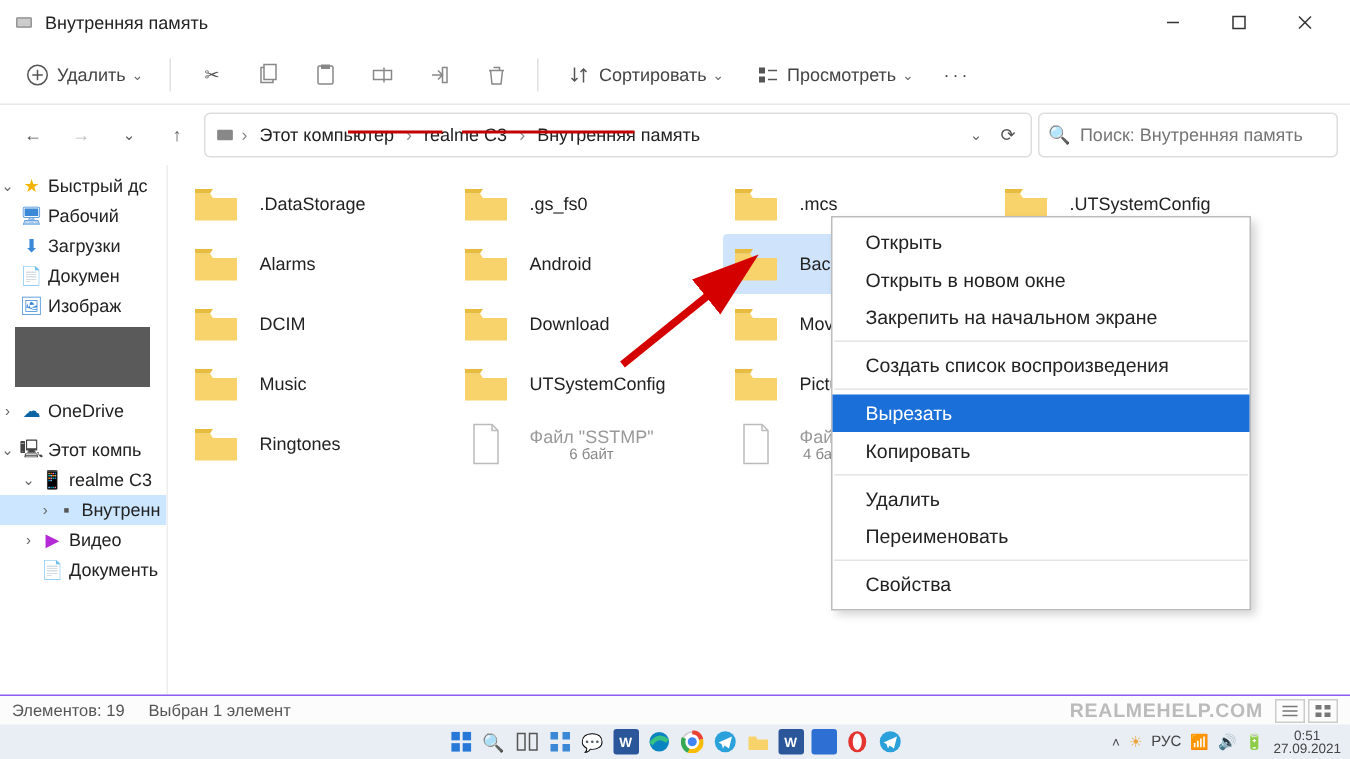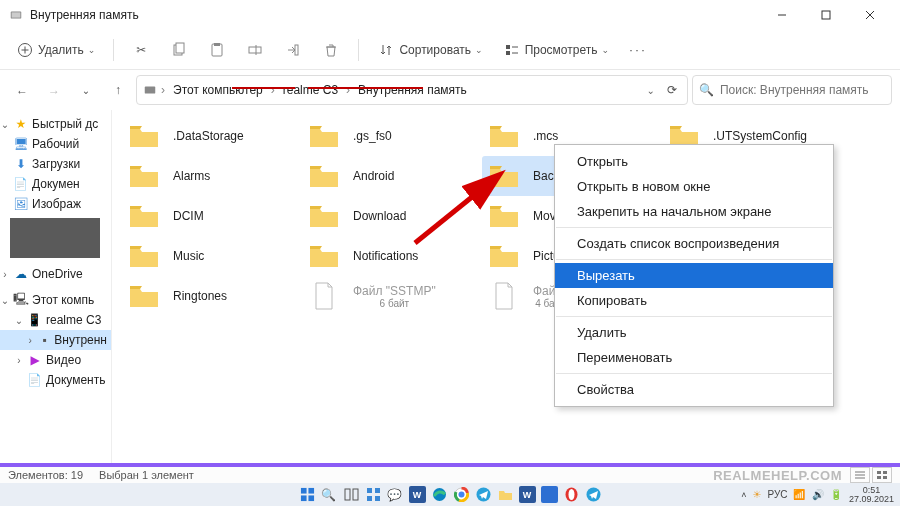--- a/index.html
+++ b/index.html
@@ -58,21 +58,21 @@
   
   .ctxmenu { position:absolute; left:554px; top:144px; width:280px; background:#fff; border:1px solid #bcbcbc; box-shadow: 3px 3px 6px rgba(0,0,0,0.18); padding:4px 0; z-index:50;}
   .ctxitem { padding:5px 22px; font-size:13px; cursor:pointer;}
   .ctxitem.hl { background:#1a6fd8; color:#fff;}
   .ctxsep { height:1px; background:#e4e4e4; margin:3px 1px;}
 
   
   .arrow { position:absolute; left:410px; top:168px; width:98px; height:80px; z-index:30; pointer-events:none;}
 
   
-  .status { position:absolute; bottom:23px; left:0; right:0; height:20px; display:flex; align-items:center; padding:0 8px; font-size:11px; color:#555; border-top:4px solid #8b5cf6; background:#fcfcfc;}
+  .status { position:absolute; bottom:23px; left:0; right:0; height:20px; display:flex; align-items:center; padding:0 8px; font-size:11px; color:#555; border-top:1px solid #8b5cf6; background:#fcfcfc;}
   .status .spacer{flex:1;}
   .status .watermark{color:#bbb; font-size:13px; letter-spacing:.5px; font-weight:600; margin-right:6px;}
   .status .vbtn{width:20px;height:16px;border:1px solid #ccc;margin-left:2px;display:flex;align-items:center;justify-content:center;}
 
   
   .taskbar { position:absolute; bottom:0; left:0; right:0; height:23px; background:#e9eef5; display:flex; align-items:center; justify-content:center; gap:5px;}
   .taskbar .tico{width:17px;height:17px;border-radius:2px;display:flex;align-items:center;justify-content:center;}
   .tray{position:absolute; right:6px; bottom:0; height:23px; display:flex; align-items:center; gap:6px; font-size:10px; color:#444;}
   .tray .tlbl{font-size:9px; line-height:1; text-align:center;}
 </style>
@@ -383,21 +383,21 @@
           </span>
           <span class="lbl">Music</span>
         </div>
       <div class="item">
           <span class="fic">
             <svg class="folder-svg" viewBox="0 0 32 26">
               <path d="M2 6 L12 6 L14 9 L30 9 L30 24 L2 24 Z" fill="#f8d36b"></path>
               <path d="M2 6 L12 6 L14 3 L2 3 Z" fill="#e8bc3f"></path>
             </svg>
           </span>
-          <span class="lbl">Notifications</span>
+          <span class="lbl">UTSystemConfig</span>
         </div>
       <div class="item">
           <span class="fic">
             <svg class="folder-svg" viewBox="0 0 32 26">
               <path d="M2 6 L12 6 L14 9 L30 9 L30 24 L2 24 Z" fill="#f8d36b"></path>
               <path d="M2 6 L12 6 L14 3 L2 3 Z" fill="#e8bc3f"></path>
             </svg>
           </span>
           <span class="lbl">Pictur</span>
         </div>

